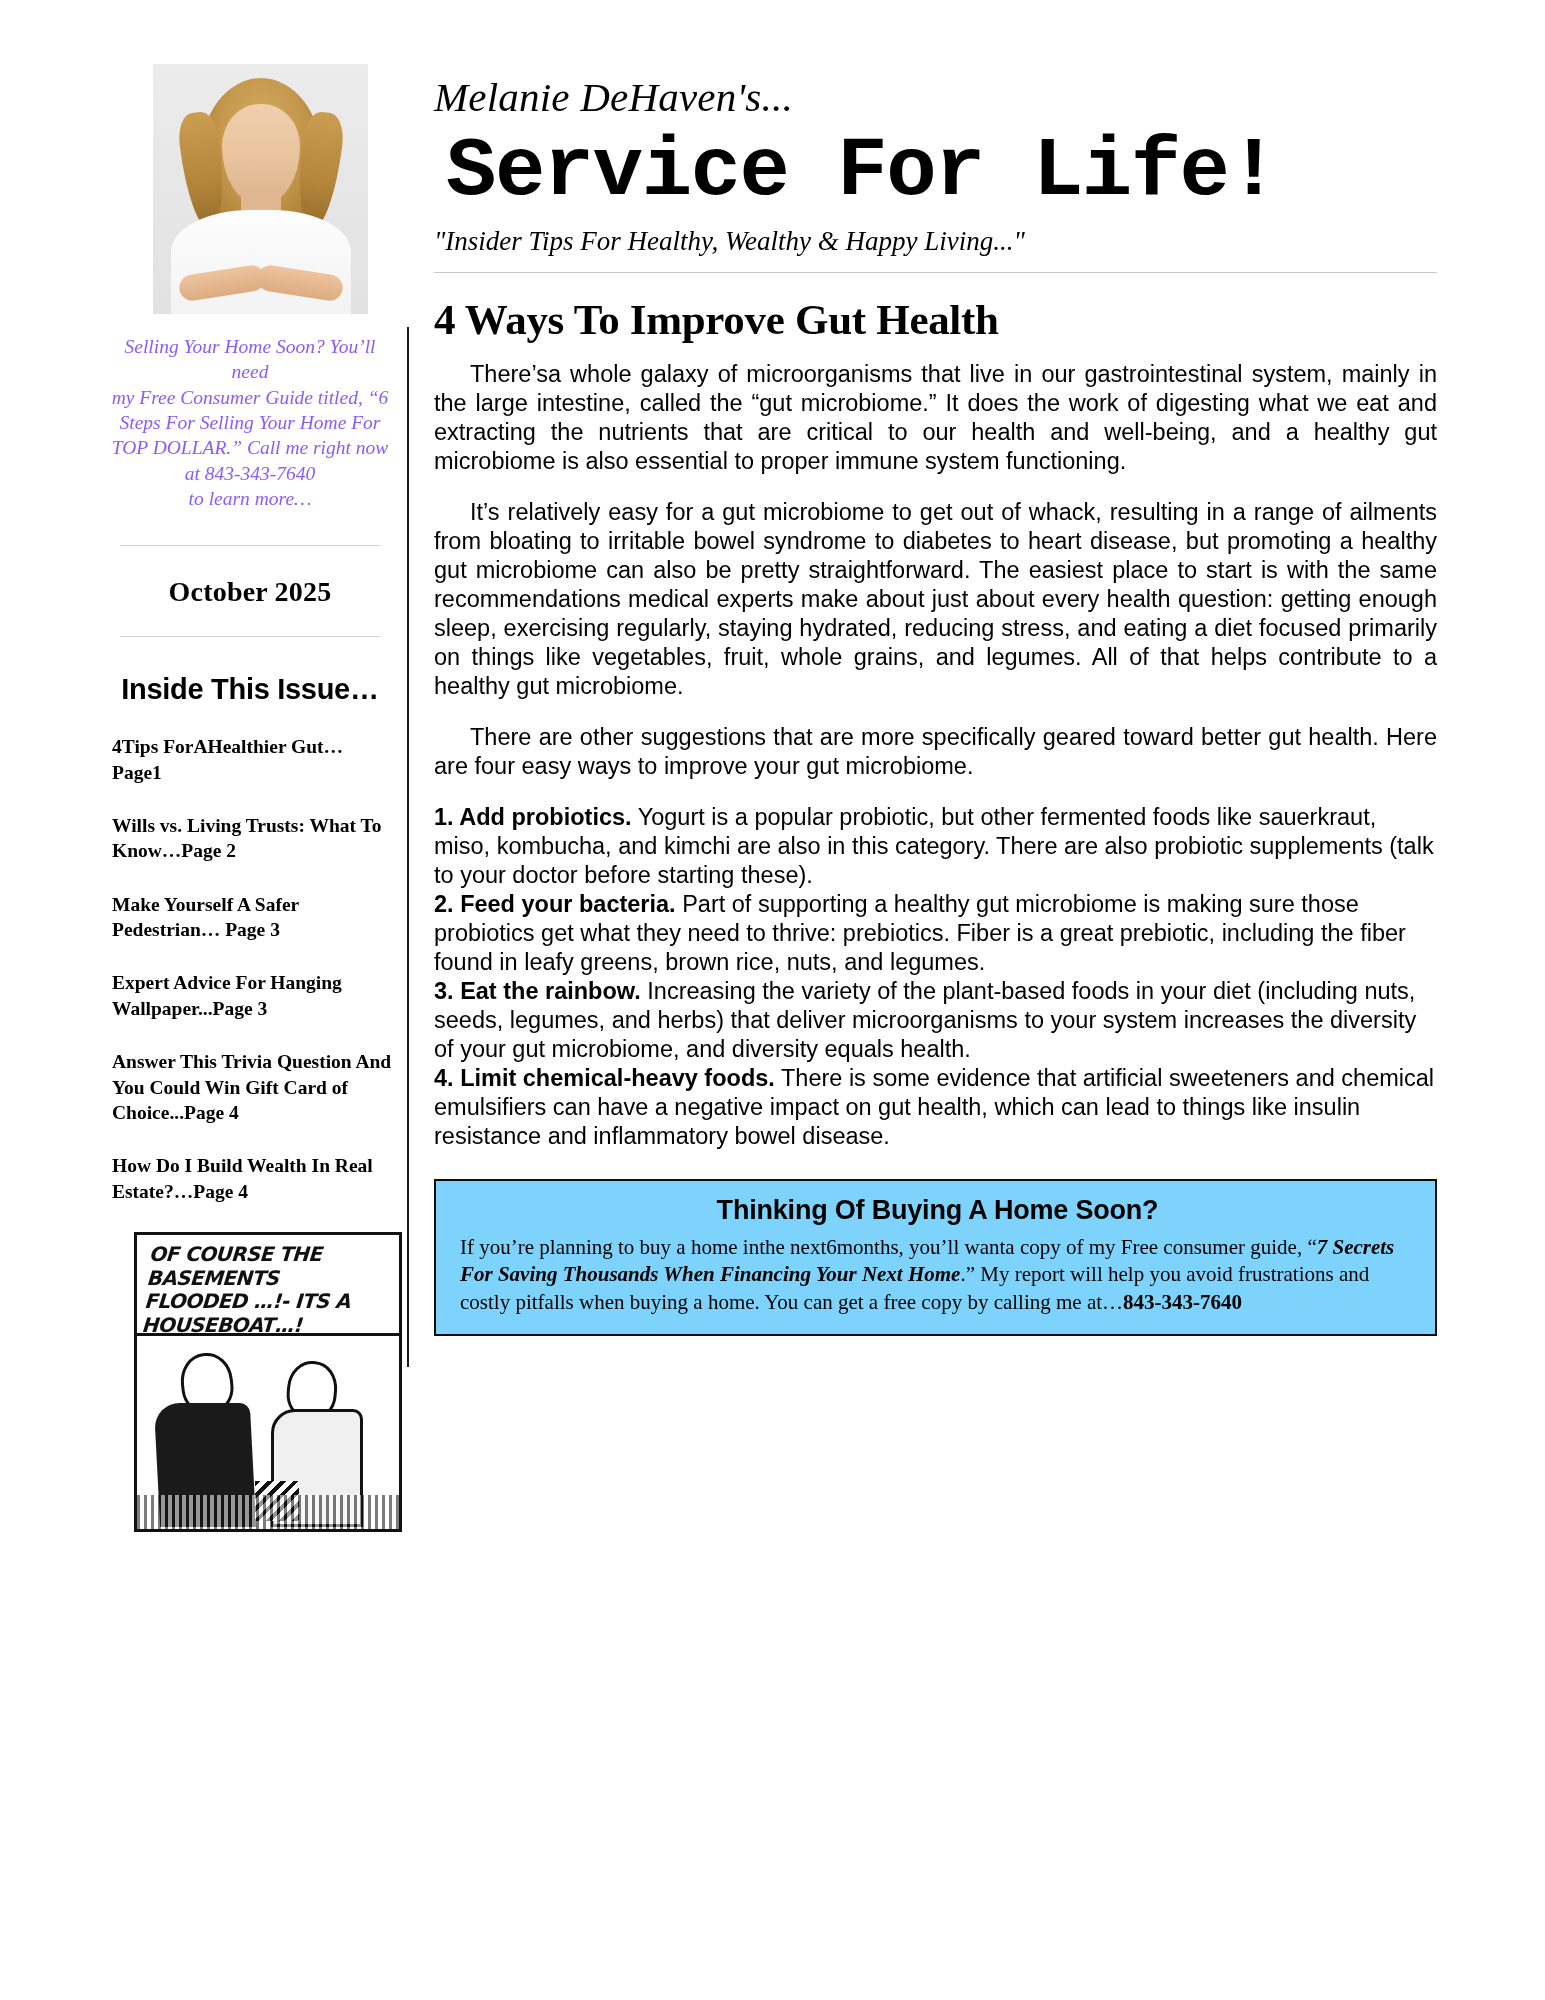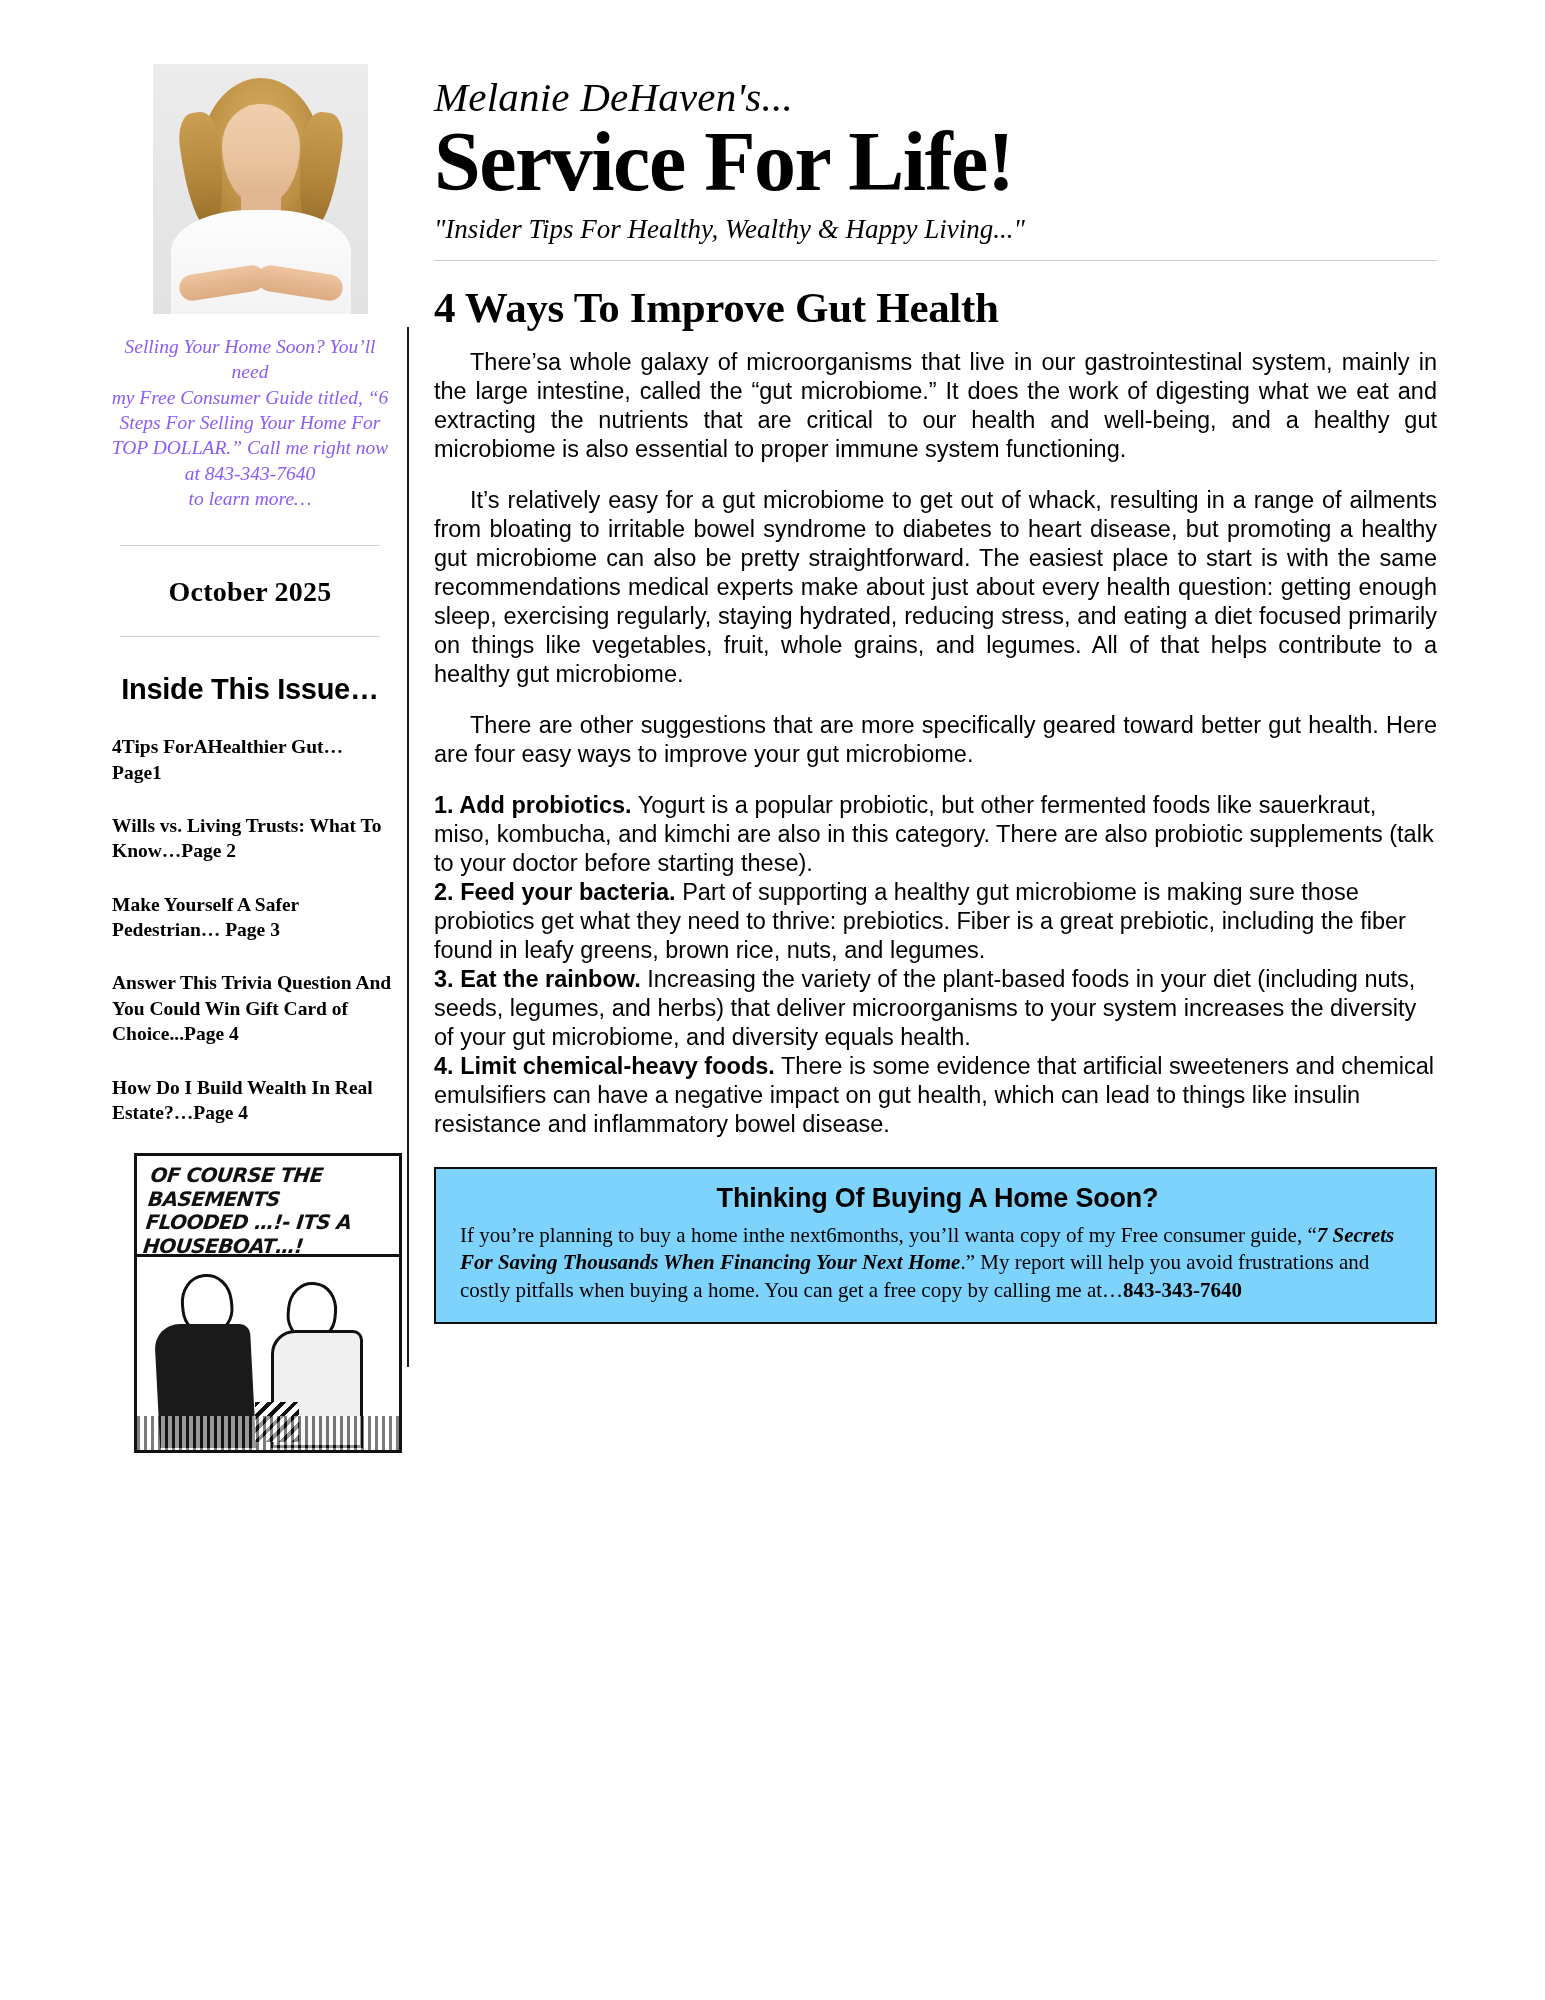--- a/index.html
+++ b/index.html
@@ -270,26 +270,26 @@
   .masthead { padding-top: 16px; }
   .mast-kicker {
     font-family: "Liberation Serif", serif;
     font-style: italic;
     font-size: 41px;
     line-height: 1.05;
     margin: 0 0 2px 0;
     letter-spacing: 0.2px;
   }
   .mast-title {
-    font-family: Liberation Serif, serif;
+    font-family: Liberation Mono, monospace;
     font-weight: bold;
     font-size: 84px;
     line-height: 0.98;
     letter-spacing: -1.5px;
-    margin: 0;
+    margin: 12px;
     white-space: nowrap;
   }
   .mast-tagline {
     font-family: "Liberation Serif", serif;
     font-style: italic;
     font-size: 27px;
     line-height: 1.2;
     margin: 10px 0 0 0;
   }
   .mast-rule {
@@ -391,20 +391,21 @@
       <div class="issue-date">October 2025</div>
 
       <hr class="rule-thin-2">
 
       <div class="inside-heading">Inside This Issue…</div>
 
       <ul class="toc">
         <li>4Tips ForAHealthier Gut…Page1</li>
         <li>Wills vs. Living Trusts: What To Know…Page 2</li>
         <li>Make Yourself A Safer Pedestrian… Page 3</li>
+        <li>Expert Advice For Hanging Wallpaper...Page 3</li>
         <li>Answer This Trivia Question And You Could Win Gift Card of Choice...Page 4</li>
         <li>How Do I Build Wealth In Real Estate?…Page 4</li>
       </ul>
 
       <div class="cartoon">
         <div class="cartoon-caption">
           <div>OF COURSE THE BASEMENTS</div>
           <div>FLOODED …!- ITS A</div>
           <div>HOUSEBOAT…!</div>
         </div>

